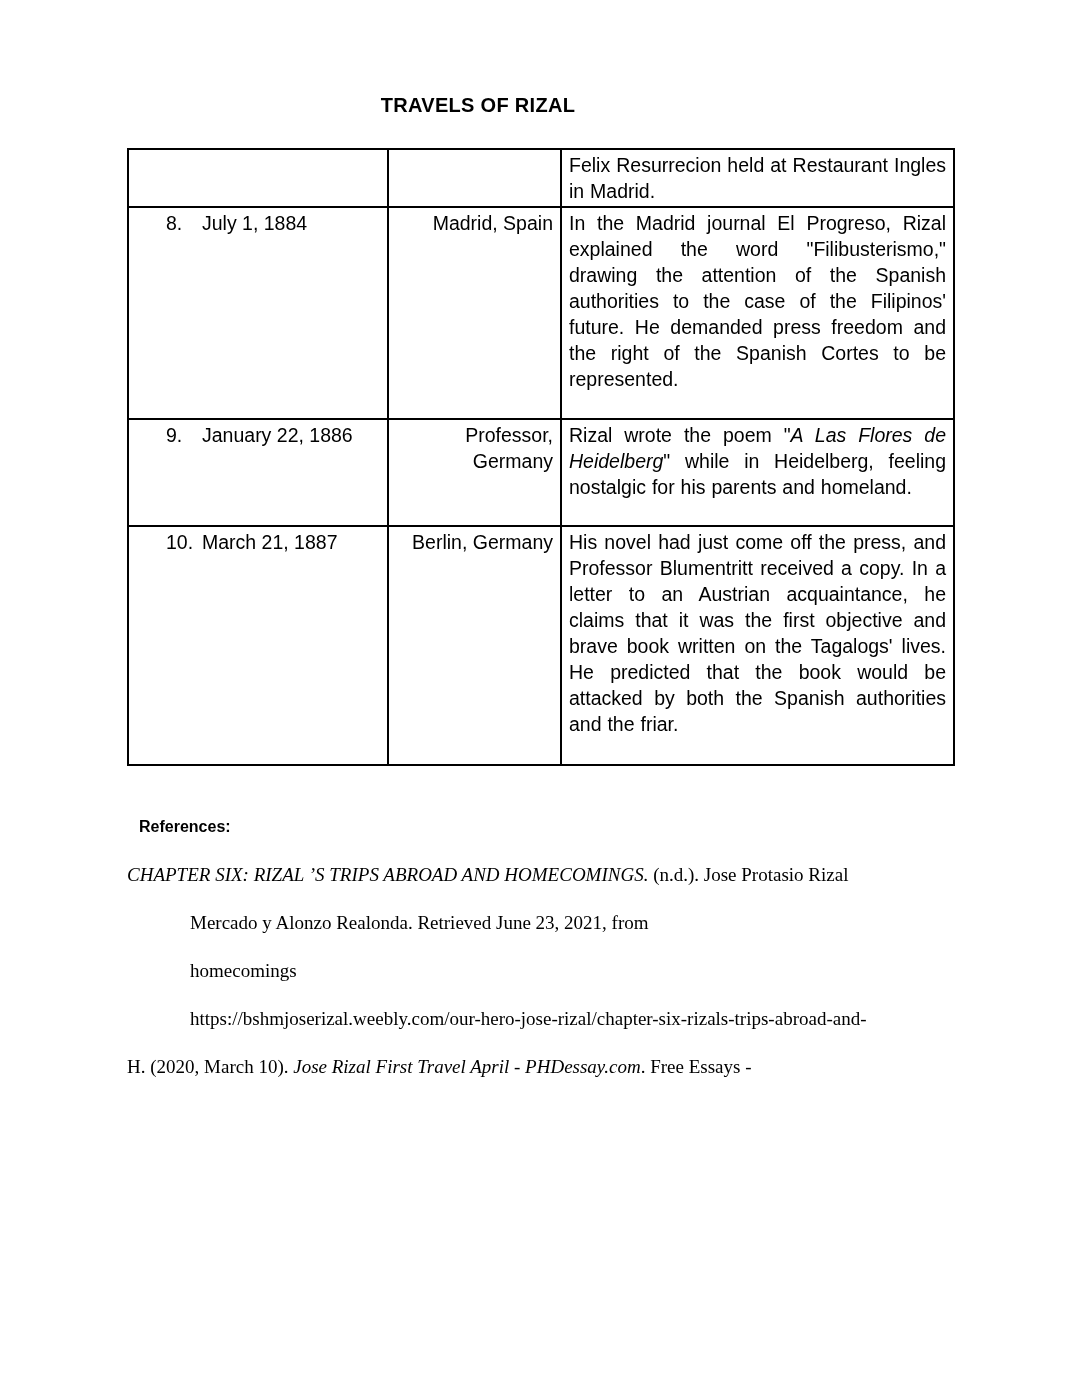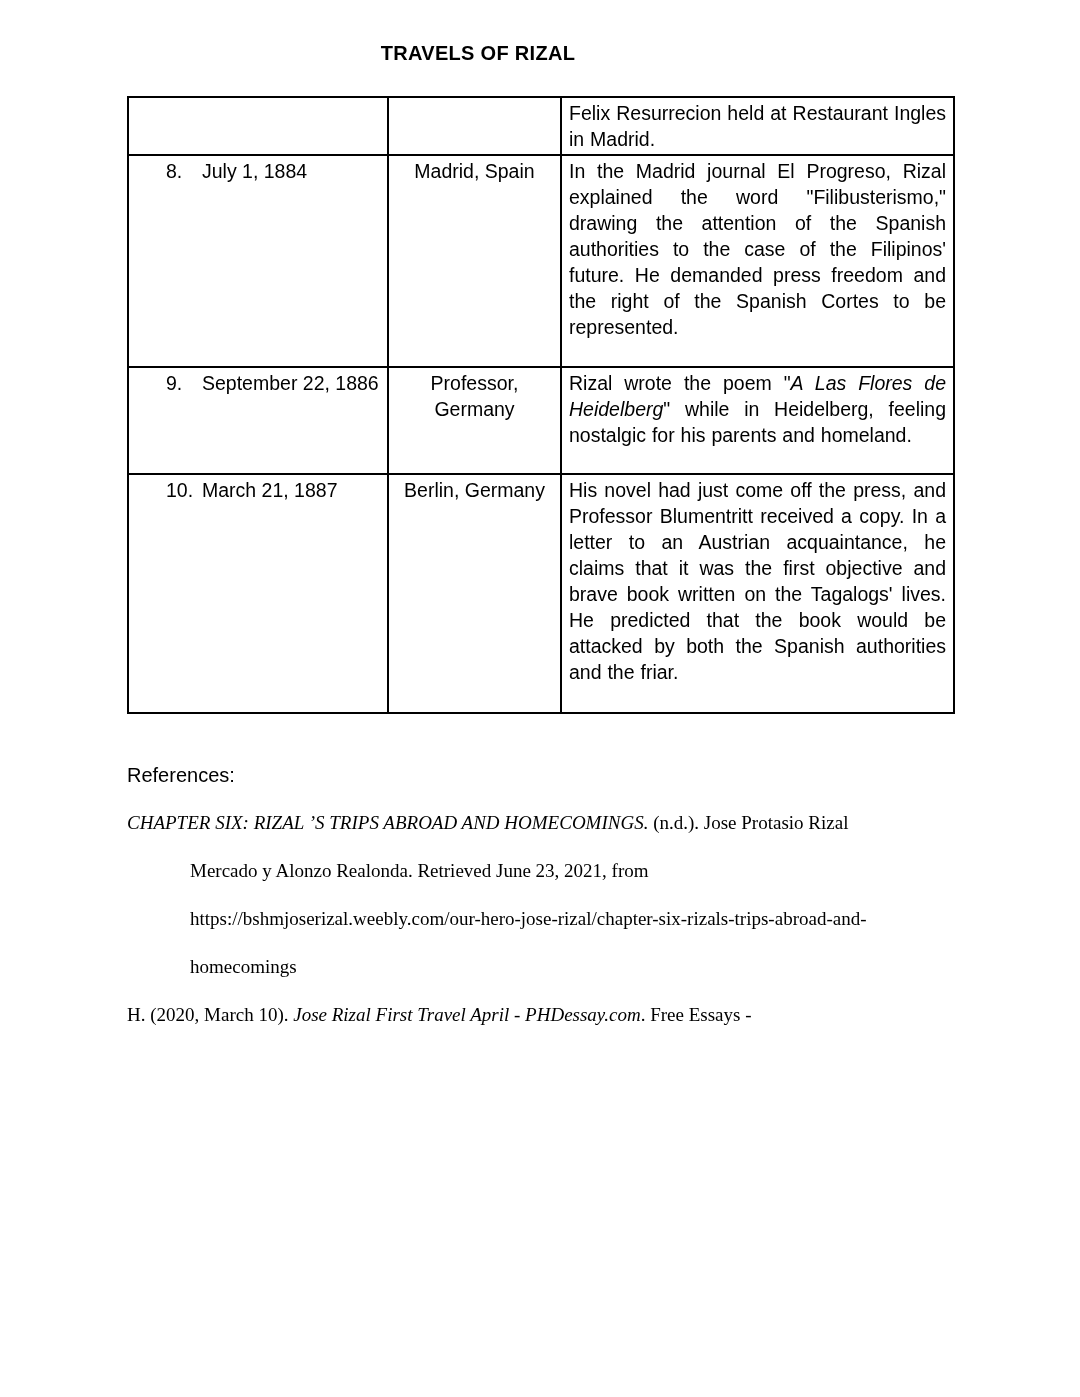--- a/index.html
+++ b/index.html
@@ -8,21 +8,21 @@
     height: 1397px;
     background: #ffffff;
     color: #000000;
     font-family: "Liberation Sans", sans-serif;
     overflow: hidden;
   }
   .page {
     box-sizing: border-box;
     width: 956px;
     height: 1397px;
-    padding: 34px 127px 0 127px;
+    padding: 86px 127px 0 127px;
   }
   .doc-title {
     text-align: center;
     font-weight: bold;
     font-size: 20px;
     line-height: 26px;
     letter-spacing: 0.3px;
     margin: 6px 0 0 0;
   }
   table.travel-table {
@@ -39,38 +39,38 @@
     padding: 2px 7px 2px 7px;
   }
   col.c-date  { width: 260px; }
   col.c-place { width: 173px; }
   col.c-event { width: 393px; }
   td.date-cell { padding-left: 37px; }
   .num {
     display: inline-block;
     min-width: 36px;
   }
-  td.place-cell { text-align: center; }
+  td.place-cell { text-align: right; }
   td.event-cell {
     text-align: justify;
     word-spacing: 0.5px;
   }
   tr.r-cont  td { height: 50px;  }
   tr.r-eight td { height: 206px; }
   tr.r-nine  td { height: 101px; }
   tr.r-ten   td { height: 233px; }
   .it { font-style: italic; }
   .refs {
     margin-top: 48px;
   }
   .refs-heading {
-    font-size: 20px;
+    font-size: 16px;
     line-height: 26px;
-    margin: 0;
-    font-weight: normal;
+    margin: 12px;
+    font-weight: bold;
   }
   .ref-line {
     font-family: "Liberation Serif", serif;
     font-size: 19px;
     line-height: 27px;
     margin-top: 21px;
     white-space: nowrap;
   }
   .ref-line.indent { padding-left: 63px; }
 </style>
@@ -92,34 +92,34 @@
         <td class="date-cell"><span class="num"></span><span></span></td>
         <td class="place-cell"></td>
         <td class="event-cell"><span>Felix Resurrecion held at Restaurant Ingles in Madrid.</span></td>
       </tr>
       <tr class="r-eight">
         <td class="date-cell"><span class="num">8.</span><span>July 1, 1884</span></td>
         <td class="place-cell">Madrid, Spain</td>
         <td class="event-cell"><span>In the Madrid journal El Progreso, Rizal explained the word "Filibusterismo," drawing the attention of the Spanish authorities to the case of the Filipinos' future. He demanded press freedom and the right of the Spanish Cortes to be represented.</span></td>
       </tr>
       <tr class="r-nine">
-        <td class="date-cell"><span class="num">9.</span><span>September 22, 1886</span></td>
+        <td class="date-cell"><span class="num">9.</span><span>January 22, 1886</span></td>
         <td class="place-cell">Professor, Germany</td>
         <td class="event-cell"><span>Rizal wrote the poem "</span><span class="it">A Las Flores de Heidelberg</span><span>" while in Heidelberg, feeling nostalgic for his parents and homeland.</span></td>
       </tr>
       <tr class="r-ten">
         <td class="date-cell"><span class="num">10.</span><span>March 21, 1887</span></td>
         <td class="place-cell">Berlin, Germany</td>
         <td class="event-cell"><span>His novel had just come off the press, and Professor Blumentritt received a copy. In a letter to an Austrian acquaintance, he claims that it was the first objective and brave book written on the Tagalogs' lives. He predicted that the book would be attacked by both the Spanish authorities and the friar.</span></td>
       </tr>
     </tbody>
   </table>
 
   <div class="refs">
     <p class="refs-heading">References:</p>
     <div class="ref-line"><span class="it">CHAPTER SIX: RIZAL ’S TRIPS ABROAD AND HOMECOMINGS.</span><span> (n.d.). Jose Protasio Rizal</span></div>
     <div class="ref-line indent"><span>Mercado y Alonzo Realonda. Retrieved June 23, 2021, from</span></div>
+    <div class="ref-line indent"><span>homecomings</span></div>
     <div class="ref-line indent"><span>https://bshmjoserizal.weebly.com/our-hero-jose-rizal/chapter-six-rizals-trips-abroad-and-</span></div>
-    <div class="ref-line indent"><span>homecomings</span></div>
     <div class="ref-line"><span>H. (2020, March 10). </span><span class="it">Jose Rizal First Travel April - PHDessay.com</span><span>. Free Essays -</span></div>
   </div>
 
 </div>
 
 </body></html>

